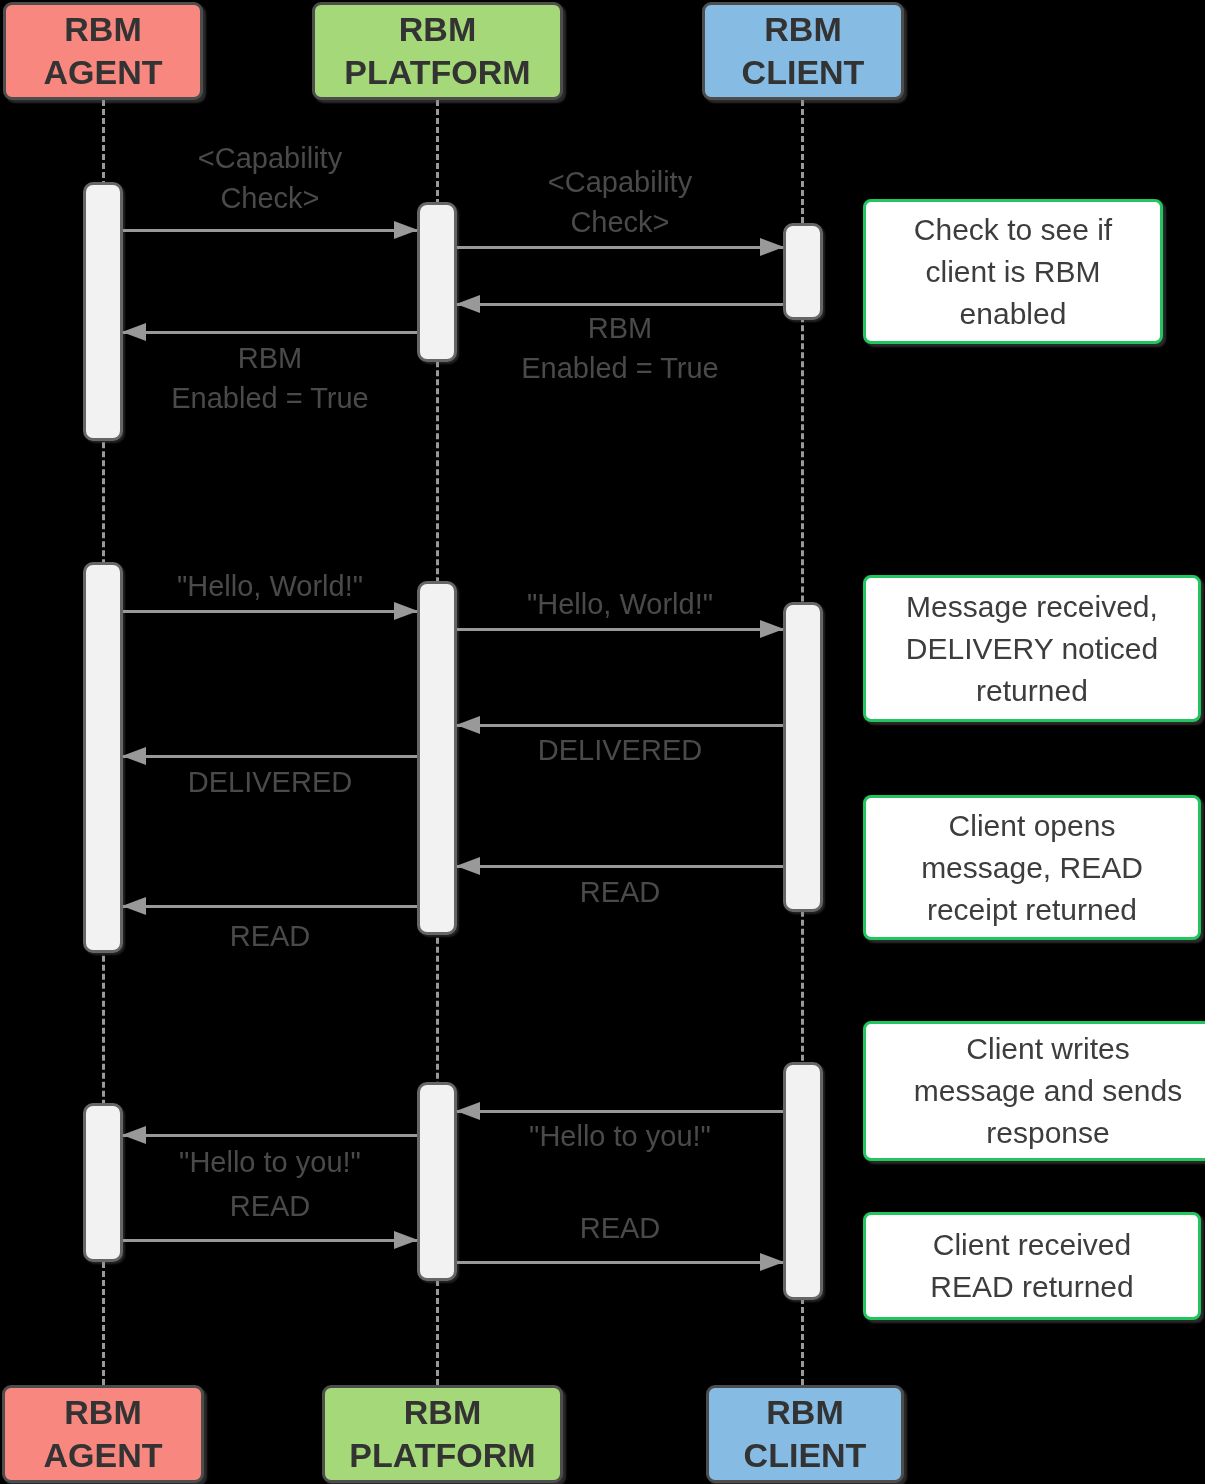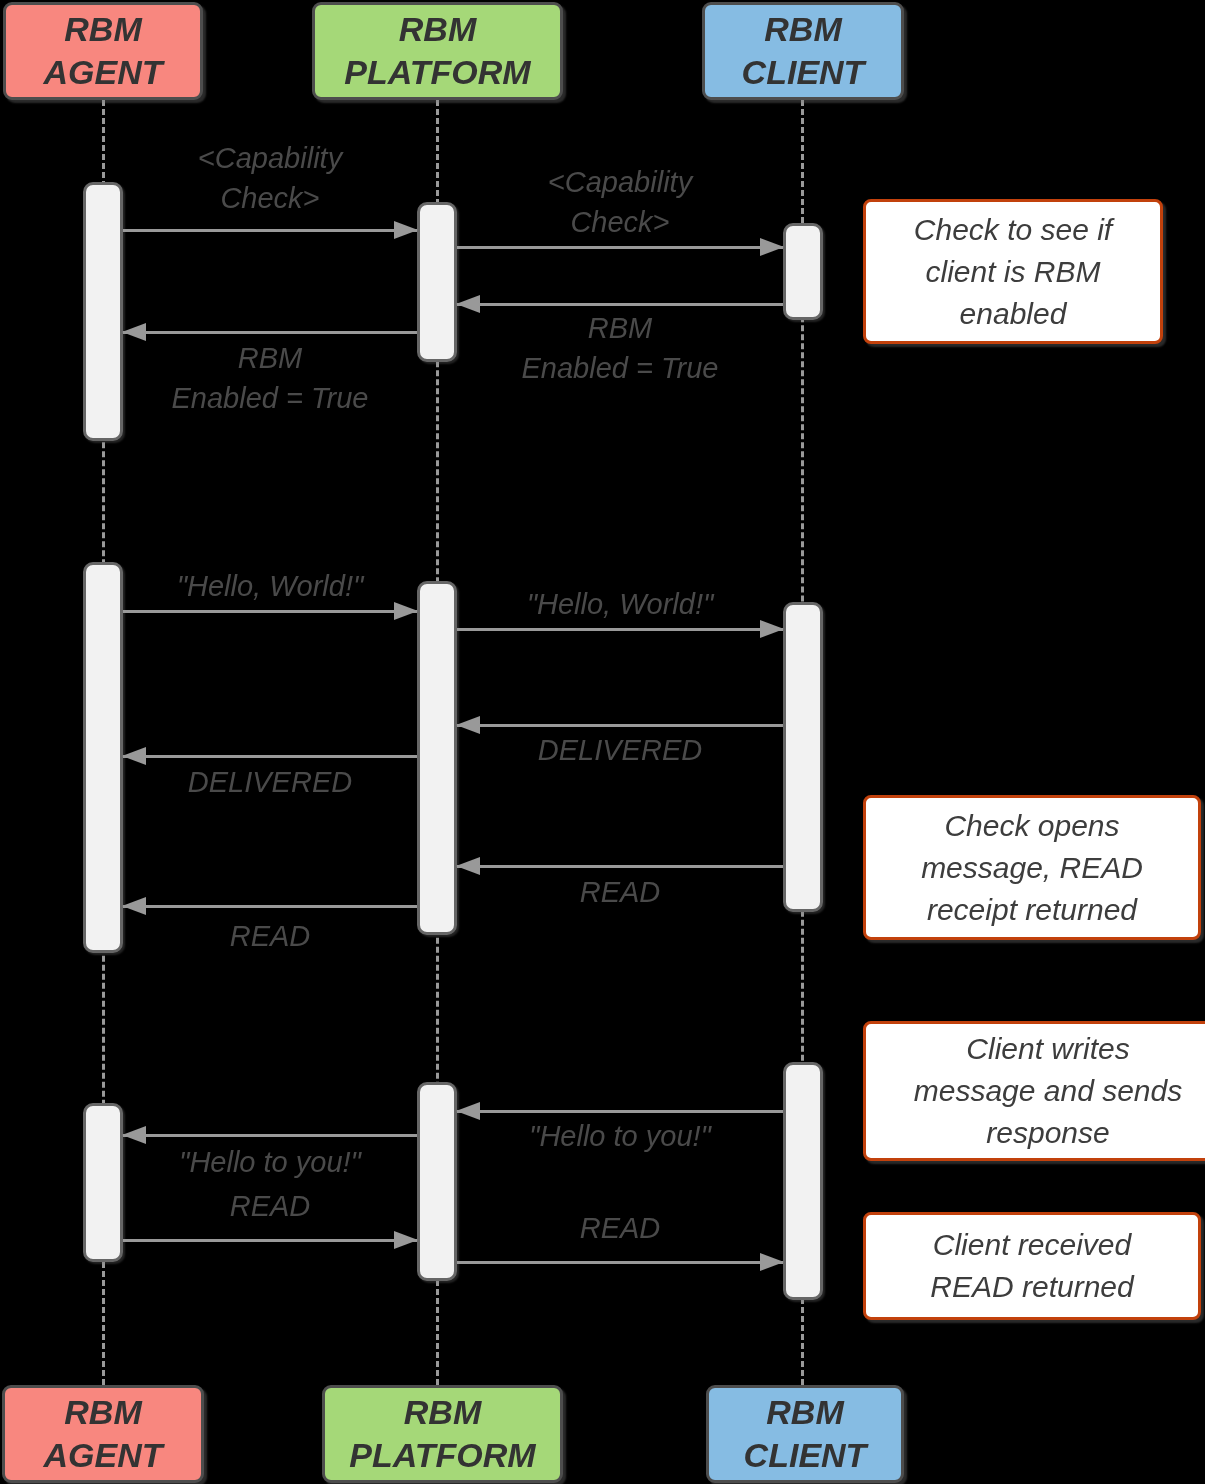--- a/index.html
+++ b/index.html
@@ -1,18 +1,18 @@
 <!DOCTYPE html>
 <html><head>
 <meta charset="utf-8">
 <style>
   * { box-sizing: border-box; margin: 0; padding: 0; }
   html,body { background:#000; }
   body { font-family: "Liberation Sans", sans-serif; }
-  .canvas { position:relative; width:1205px; height:1484px; background:#000; overflow:hidden;font-style:italic; }
+  .canvas { position:relative; width:1205px; height:1484px; background:#000; overflow:hidden; }
 
   .actor {
     position:absolute; height:98px;
     border:3px solid #4d4d4d; border-radius:9px;
     display:flex; flex-direction:column; align-items:center; justify-content:center;
     font-weight:bold; font-size:34px; line-height:43px; color:#333;
     box-shadow:3px 3px 2px rgba(120,120,120,0.35);
     text-align:center;
   }
   .actor.agent    { background:#f8877f; }
@@ -42,21 +42,21 @@
 
   .msg-label {
     position:absolute; text-align:center; white-space:pre-line;
     font-size:29px; line-height:40px; color:#4a4a4a;
   }
   .col-left  { left:123px; width:294px; }
   .col-right { left:457px; width:326px; }
 
   .note {
     position:absolute; background:#fff;
-    border:3px solid #c2410c; border-radius:8px;
+    border:3px solid #22c55e; border-radius:8px;
     display:flex; align-items:center; justify-content:center;
     text-align:center; white-space:pre-line;
     font-size:30px; line-height:42px; color:#3d3d3d;
     box-shadow:3px 3px 2px rgba(120,120,120,0.35);
     padding:4px 10px;
   }
 </style>
 </head>
 <body>
 
@@ -138,21 +138,24 @@
   <div class="arrow right" style="left:457px;top:1261px;width:326px;"></div>
 
   <div class="msg-label col-right" style="top:1116px;">"Hello to you!"</div>
   <div class="msg-label col-left" style="top:1142px;">"Hello to you!"</div>
   <div class="msg-label col-left" style="top:1186px;">READ</div>
   <div class="msg-label col-right" style="top:1208px;">READ</div>
 
   <div class="note" style="left:863px;top:199px;width:300px;height:145px;">Check to see if
 client is RBM
 enabled</div>
-  <div class="note" style="left:863px;top:795px;width:338px;height:145px;">Check opens
+  <div class="note" style="left:863px;top:575px;width:338px;height:147px;">Message received,
+DELIVERY noticed
+returned</div>
+  <div class="note" style="left:863px;top:795px;width:338px;height:145px;">Client opens
 message, READ
 receipt returned</div>
   <div class="note" style="left:863px;top:1021px;width:370px;height:140px;">Client writes
 message and sends
 response</div>
   <div class="note" style="left:863px;top:1212px;width:338px;height:108px;">Client received
 READ returned</div>
 
 </div>
 

